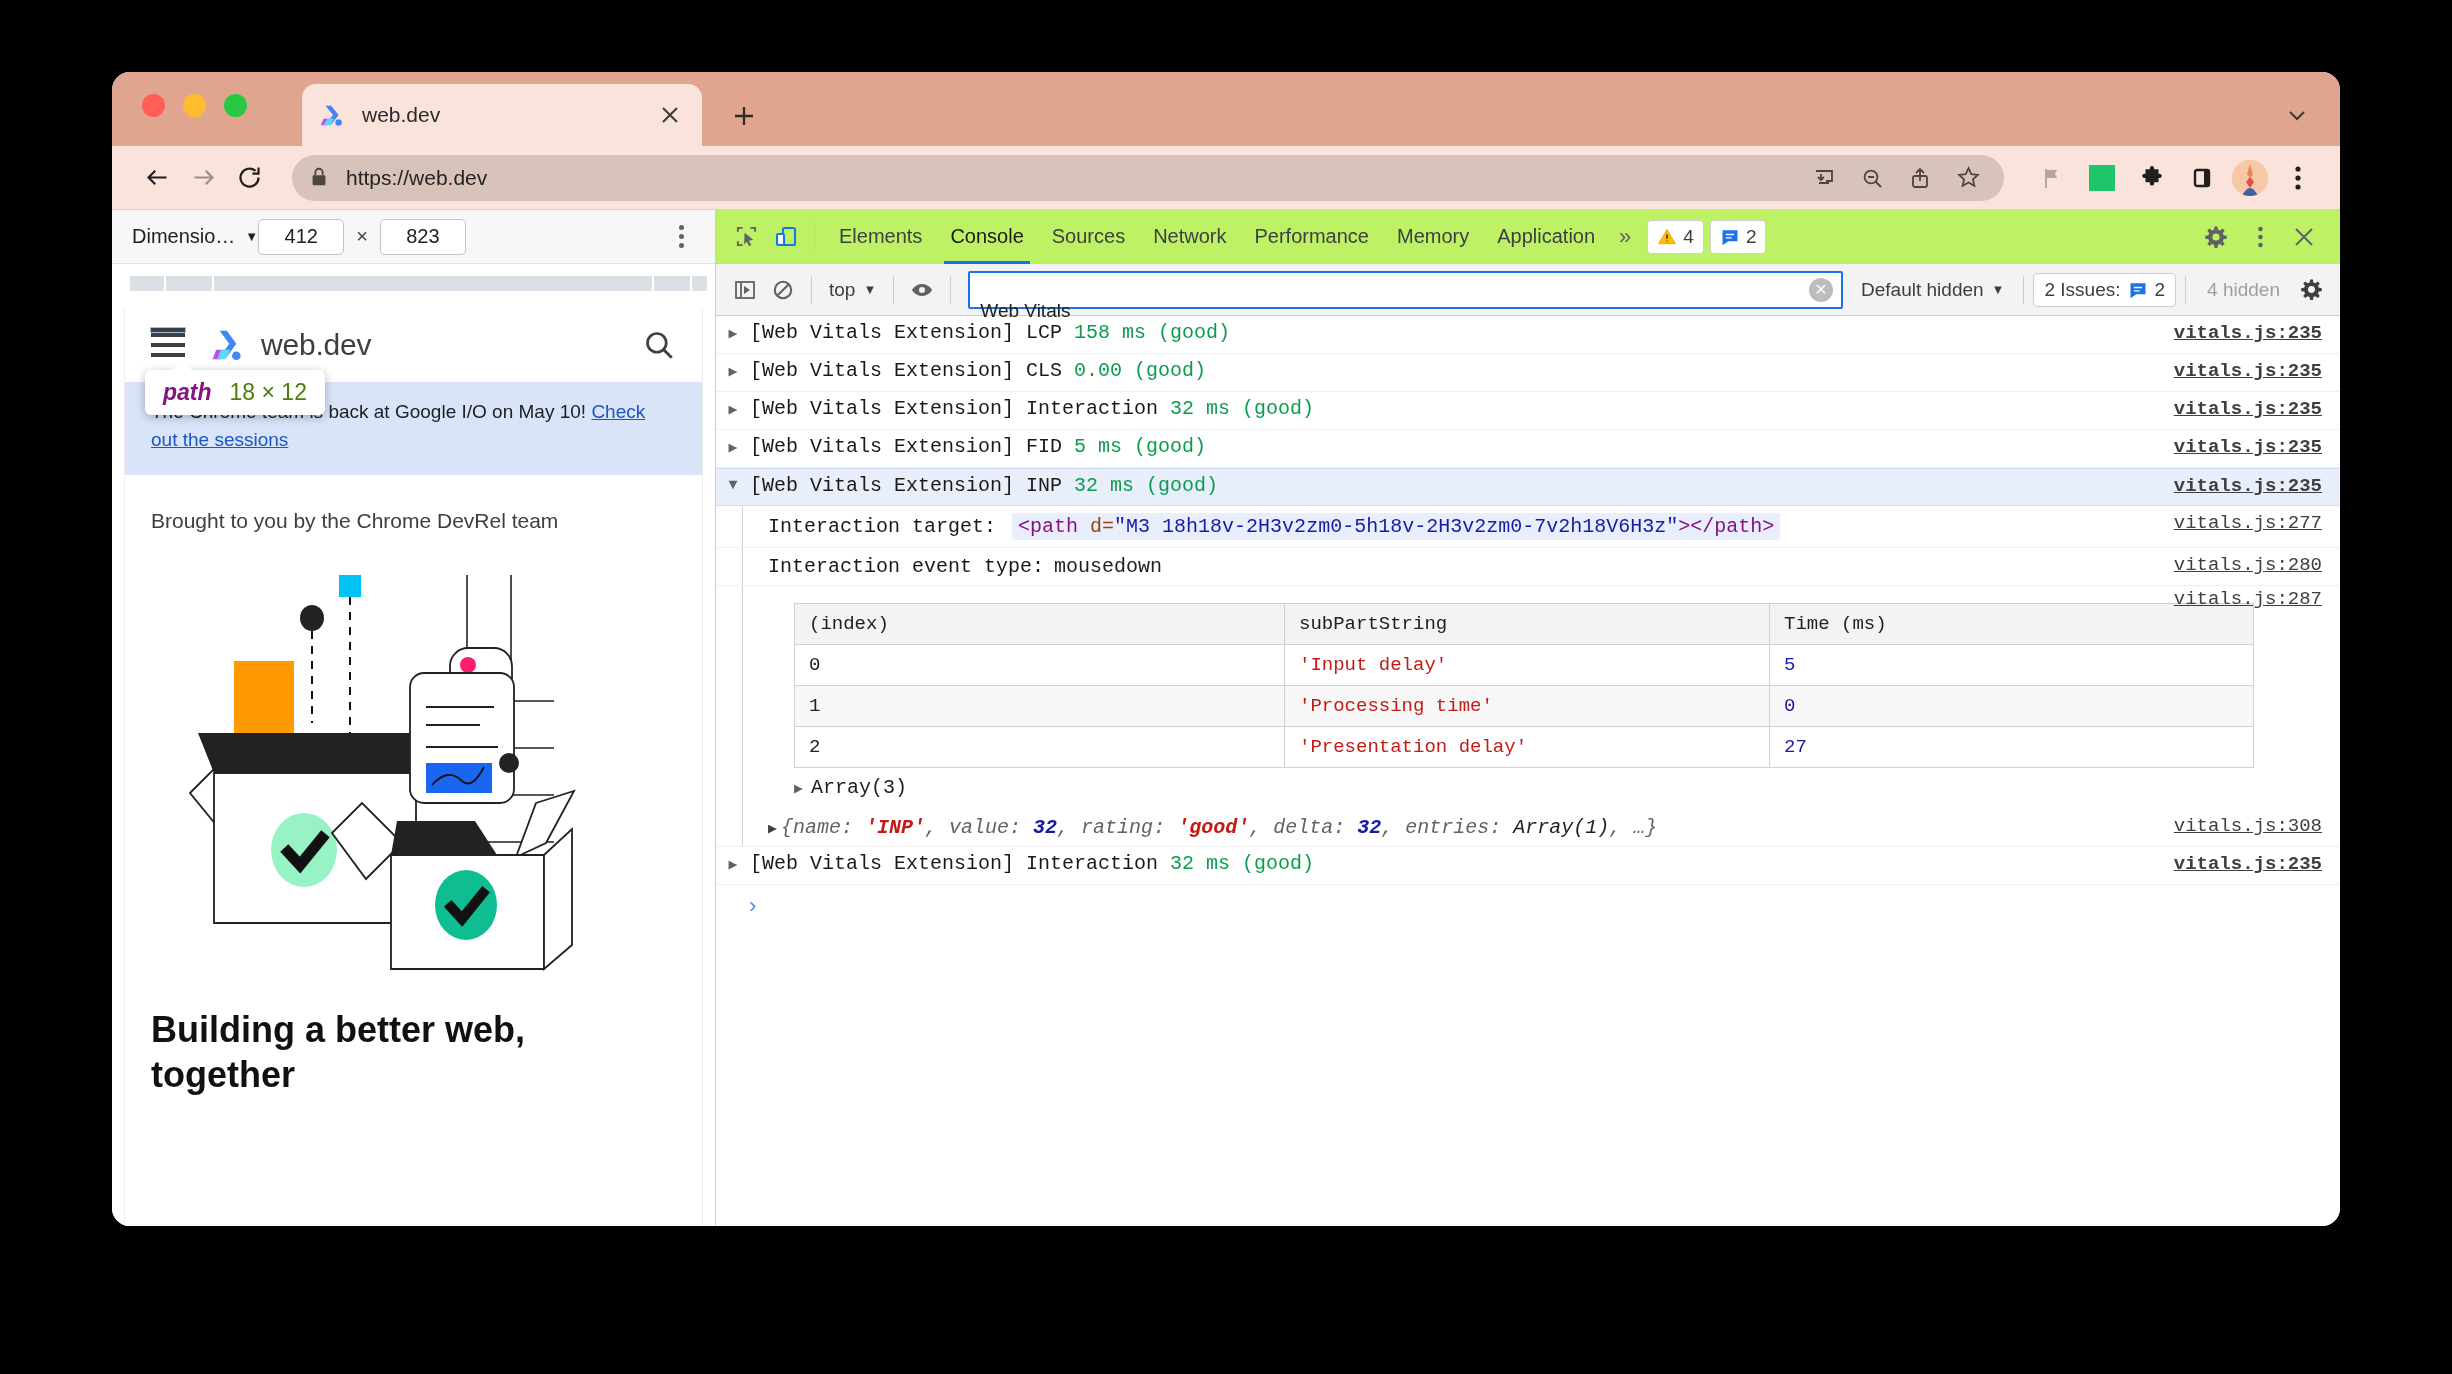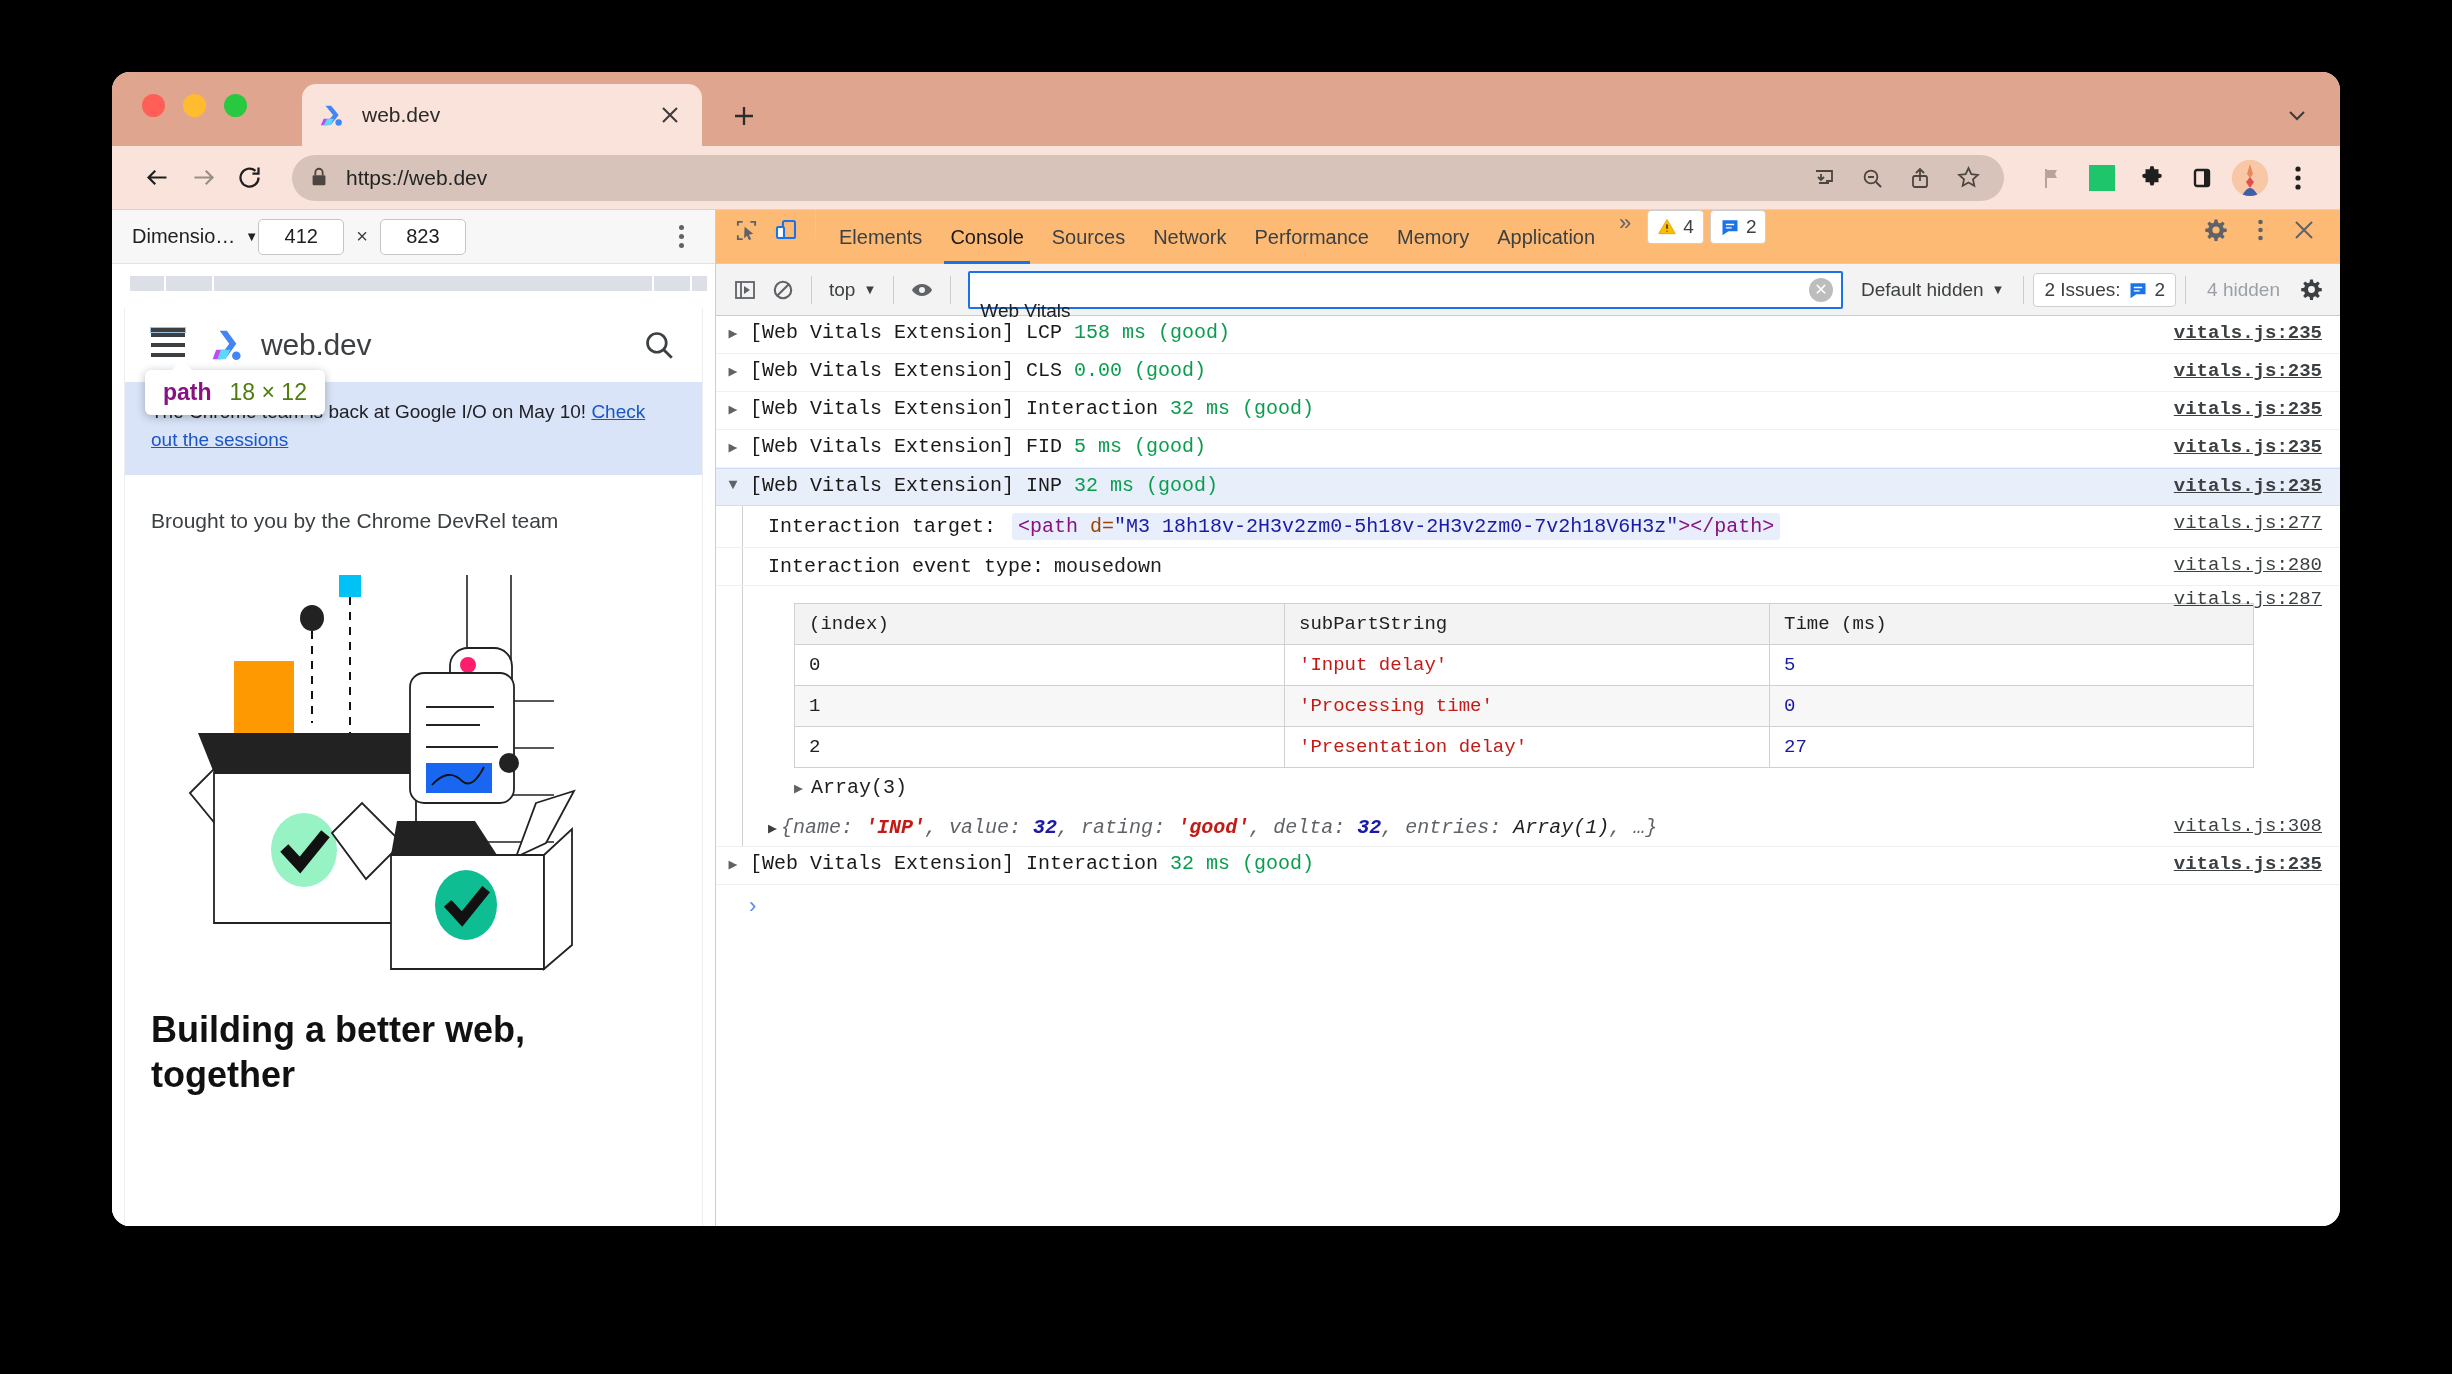--- a/index.html
+++ b/index.html
@@ -198,21 +198,21 @@
     padding: 9px 18px;
     display: flex; align-items: baseline; gap: 18px;
     z-index: 10;
   }
   .tooltip::before {
     content: ""; position: absolute; left: 26px; top: -10px;
     border-left: 11px solid transparent;
     border-right: 11px solid transparent;
     border-bottom: 11px solid #fff;
   }
-  .tt-tag { font-size: 23px; font-weight: bold; color: #881280; }
+  .tt-tag { font-size: 23px; font-weight: bold; color: #881280; font-style: italic; }
   .tt-dim { font-size: 23px; color: #4d7c0f; }
 
   .banner {
     background: #d9e4f9; padding: 16px 26px 22px;
     font-size: 19px; line-height: 1.45; color: #202124;
   }
   .banner a { color: #1a56c4; }
 
   .wd-body { padding: 34px 26px 0; }
   .wd-kicker { font-size: 21px; color: #3c4043; }
@@ -223,23 +223,23 @@
   }
 
   
   .devtools {
     flex: 1; min-width: 0;
     display: flex; flex-direction: column;
     background: #fff;
   }
   .dt-tabbar {
     height: 54px; flex: 0 0 54px;
-    background: #fdba74;
+    background: #bef264;
     border-bottom: 1px solid #cdcdcd;
-    display: flex; align-items: flex-start;
+    display: flex; align-items: center;
     padding: 0 10px;
   }
   .dt-icon {
     width: 40px; height: 40px;
     display: flex; align-items: center; justify-content: center;
     color: #5f6368; flex: 0 0 40px;
   }
   .dt-icon.active { color: #1a73e8; }
   .vsep { width: 1px; height: 28px; background: #ccc; margin: 0 9px; flex: 0 0 1px; }
   .dt-tab {

